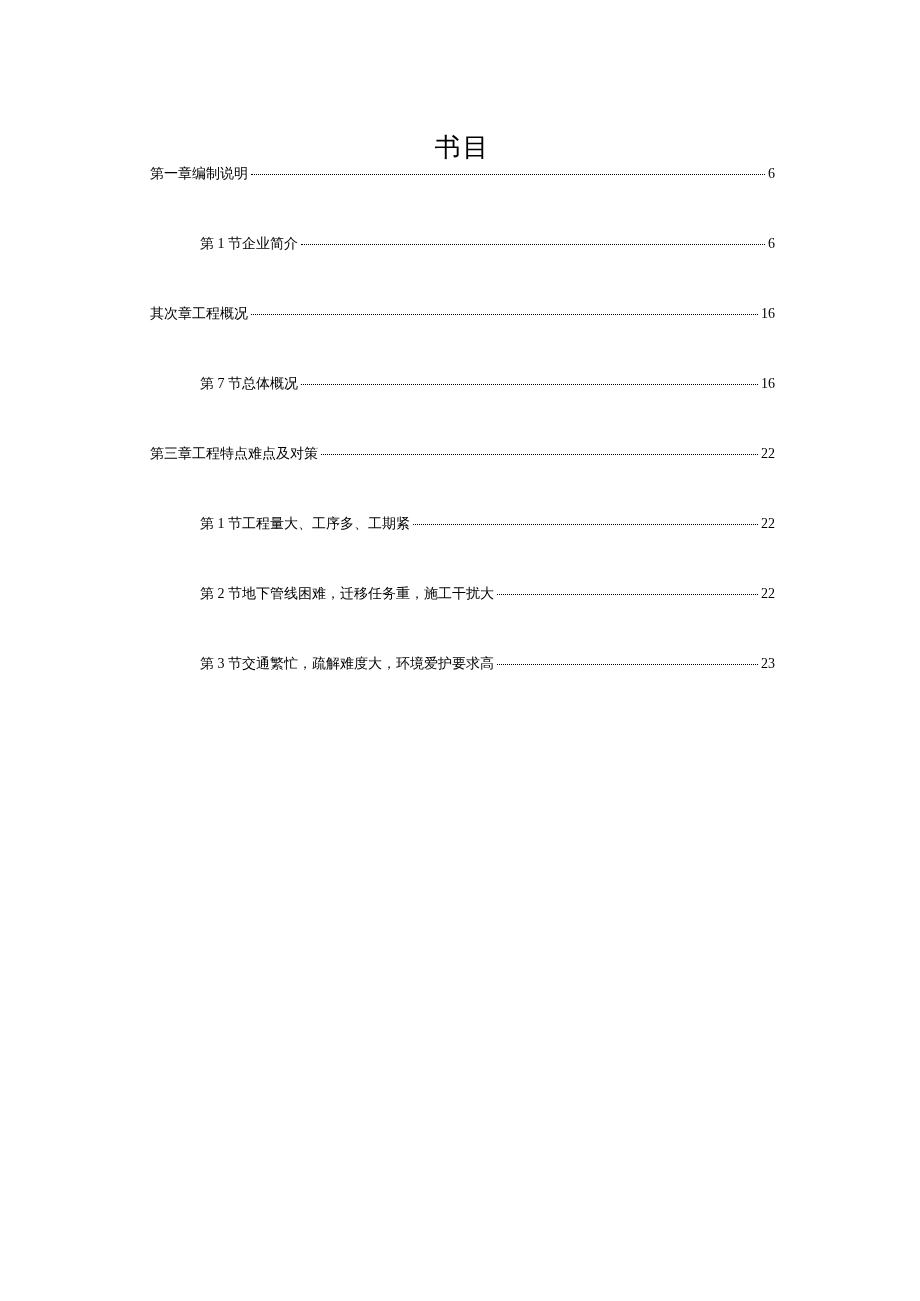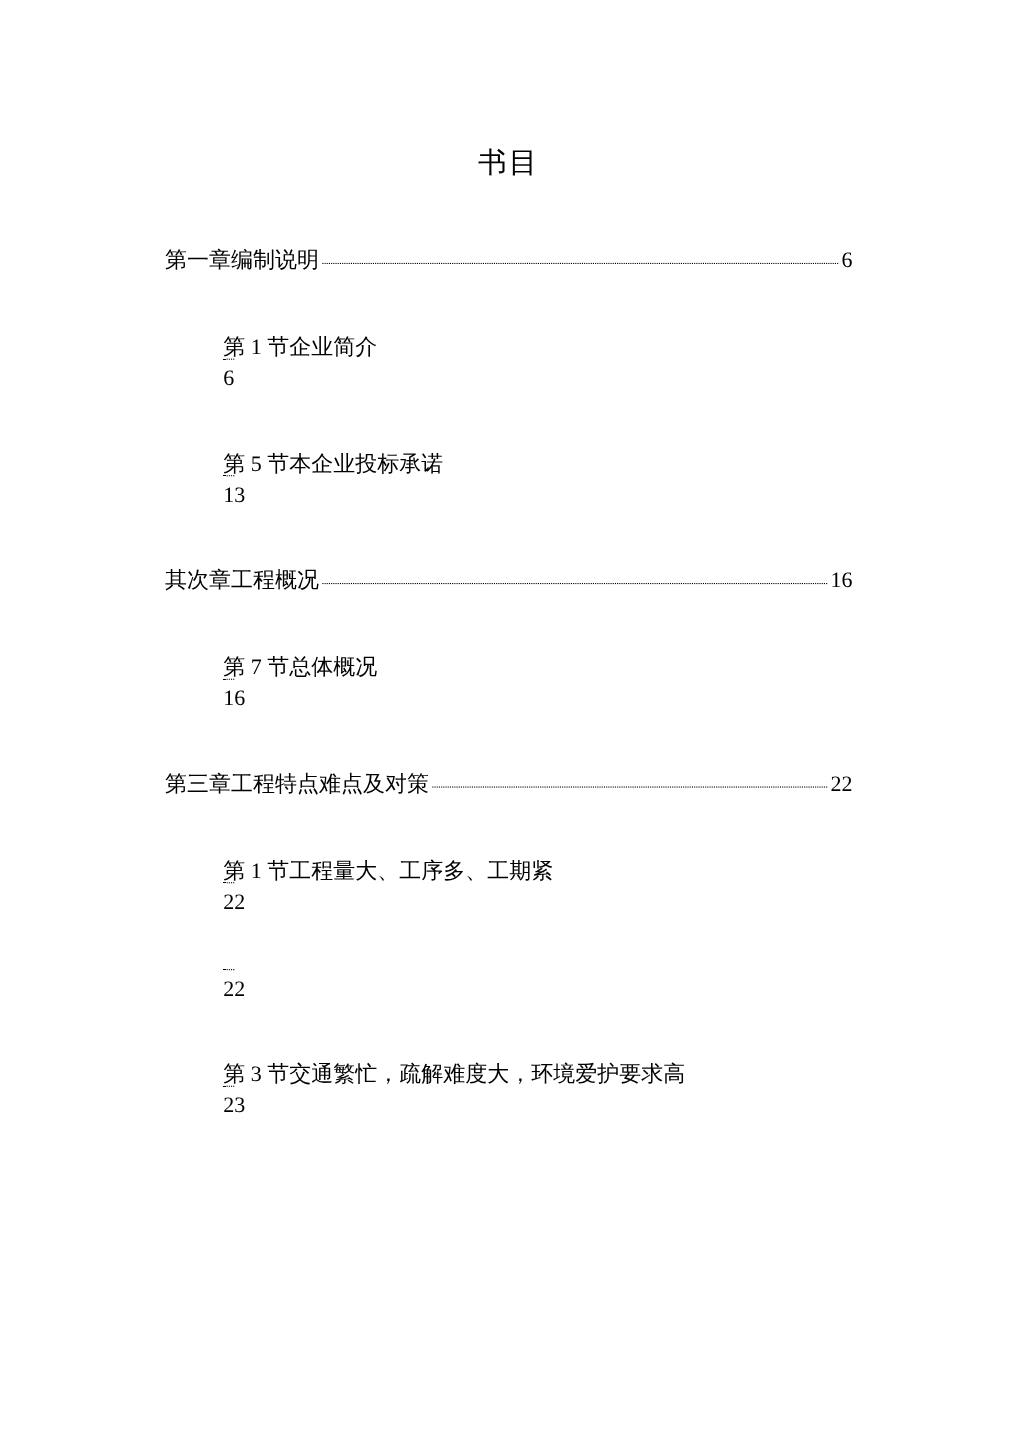--- a/index.html
+++ b/index.html
@@ -14,36 +14,34 @@
       font-family: "SimSun", "宋体", serif;
       position: relative;
     }
     .page-container {
       padding: 130px 145px 100px 150px;
     }
     .title {
       text-align: center;
       font-size: 26px;
       font-weight: normal;
-      margin-bottom: 58px;
       letter-spacing: 2px;
     }
     .toc-item {
       display: flex;
       align-items: baseline;
-      font-size: 20px;
+      font-size: 14px;
       margin-bottom: 52px;
       white-space: nowrap;
     }
     .toc-item.level-0 {
       padding-left: 0px;
     }
     .toc-item.level-1 {
       padding-left: 50px;
-      flex-direction: column;
     }
     .toc-label {
       flex-shrink: 0;
     }
     .toc-dots {
       flex: 1;
       border-bottom: 1.5px dotted #000;
       margin: 0 3px 3px 3px;
       min-width: 10px;
       position: relative;
@@ -62,25 +60,20 @@
     <div class="toc-item level-0">
       <span class="toc-label">第一章编制说明</span>
       <span class="toc-dots"></span>
       <span class="toc-page">6</span>
     </div>
     <div class="toc-item level-1">
       <span class="toc-label">第 1 节企业简介</span>
       <span class="toc-dots"></span>
       <span class="toc-page">6</span>
     </div>
-    <div class="toc-item level-1">
-      <span class="toc-label">第 5 节本企业投标承诺</span>
-      <span class="toc-dots"></span>
-      <span class="toc-page">13</span>
-    </div>
     <div class="toc-item level-0">
       <span class="toc-label">其次章工程概况</span>
       <span class="toc-dots"></span>
       <span class="toc-page">16</span>
     </div>
     <div class="toc-item level-1">
       <span class="toc-label">第 7 节总体概况</span>
       <span class="toc-dots"></span>
       <span class="toc-page">16</span>
     </div>
@@ -88,20 +81,21 @@
       <span class="toc-label">第三章工程特点难点及对策</span>
       <span class="toc-dots"></span>
       <span class="toc-page">22</span>
     </div>
     <div class="toc-item level-1">
       <span class="toc-label">第 1 节工程量大、工序多、工期紧</span>
       <span class="toc-dots"></span>
       <span class="toc-page">22</span>
     </div>
     <div class="toc-item level-1">
+      <span class="toc-label">第 2 节地下管线困难，迁移任务重，施工干扰大</span>
       <span class="toc-dots"></span>
       <span class="toc-page">22</span>
     </div>
     <div class="toc-item level-1">
       <span class="toc-label">第 3 节交通繁忙，疏解难度大，环境爱护要求高</span>
       <span class="toc-dots"></span>
       <span class="toc-page">23</span>
     </div>
   </div>
 </div>

